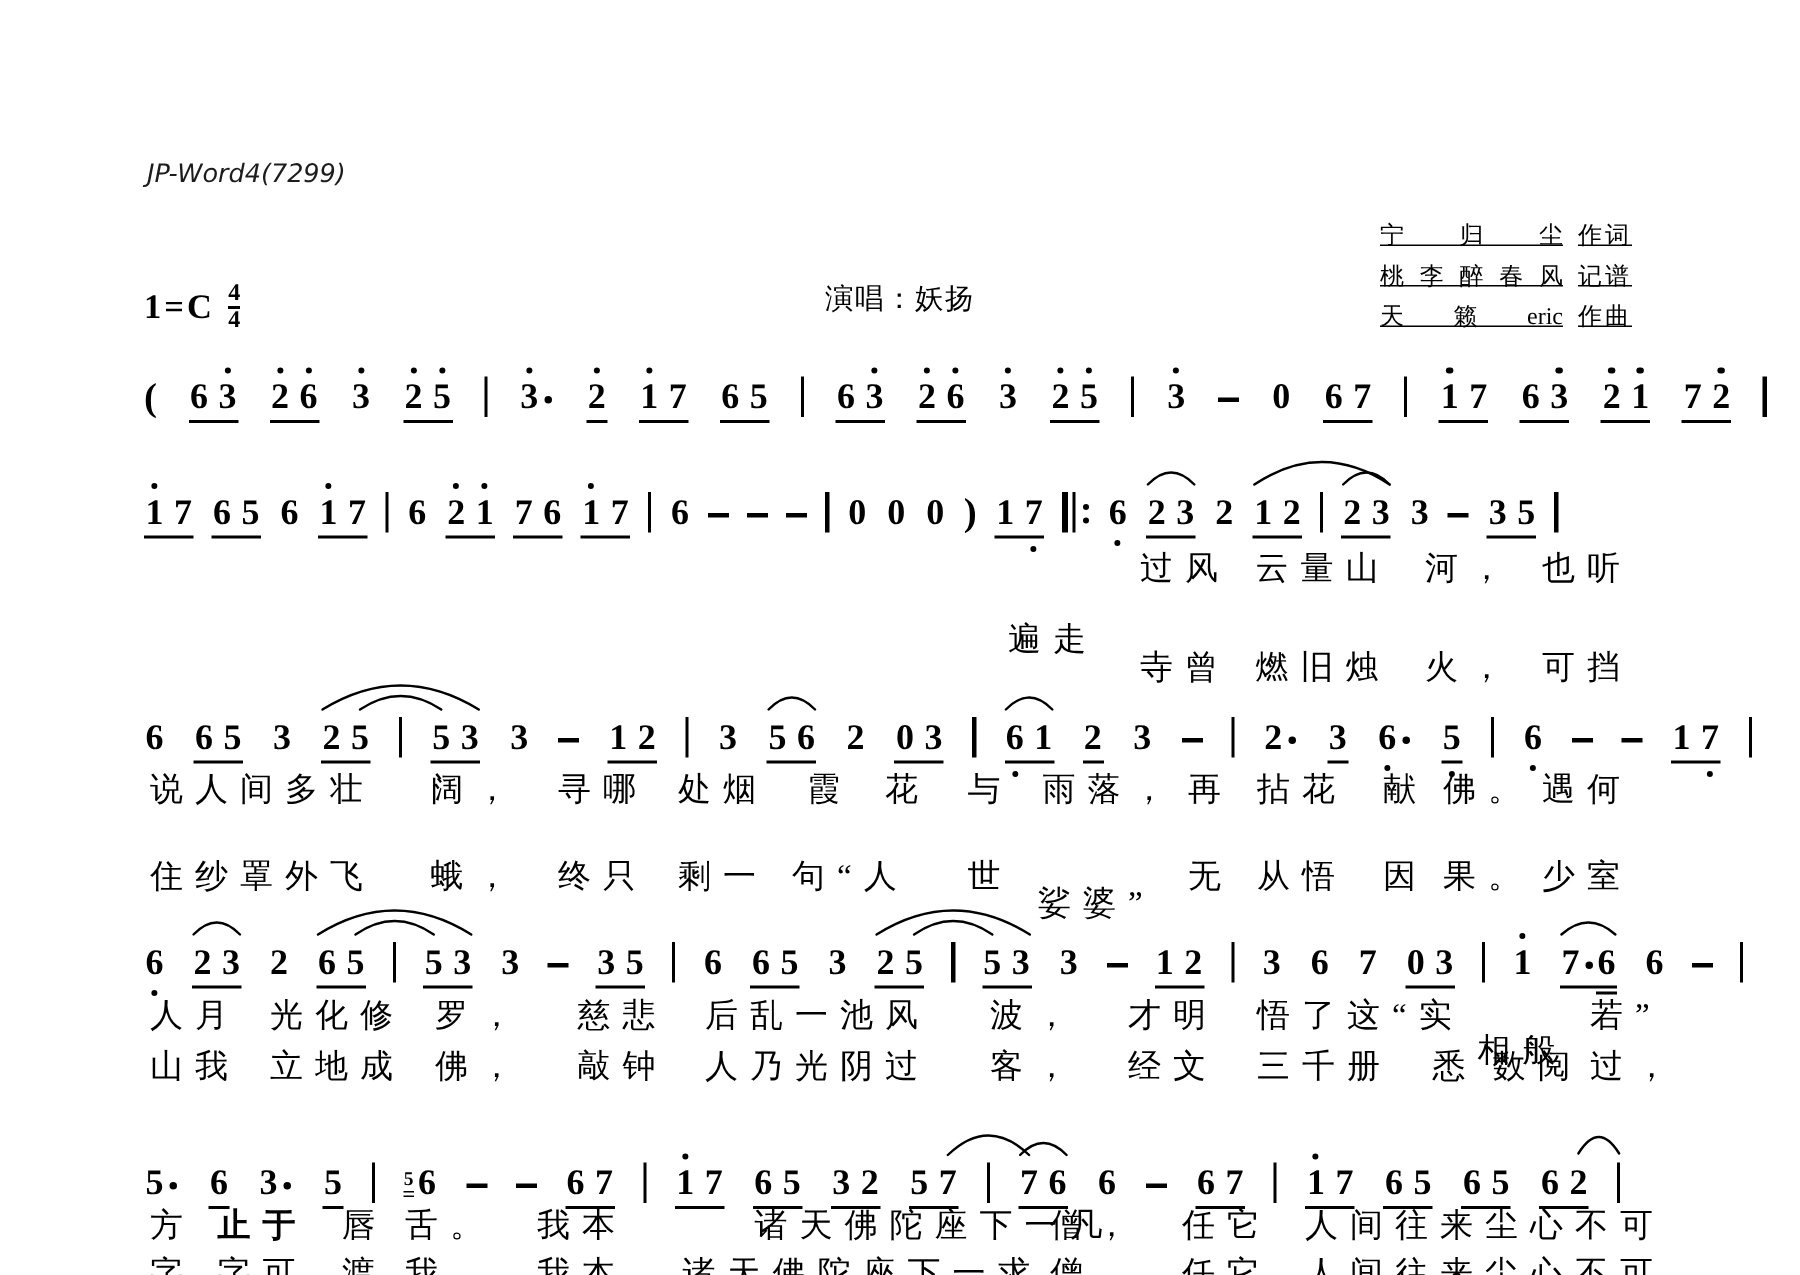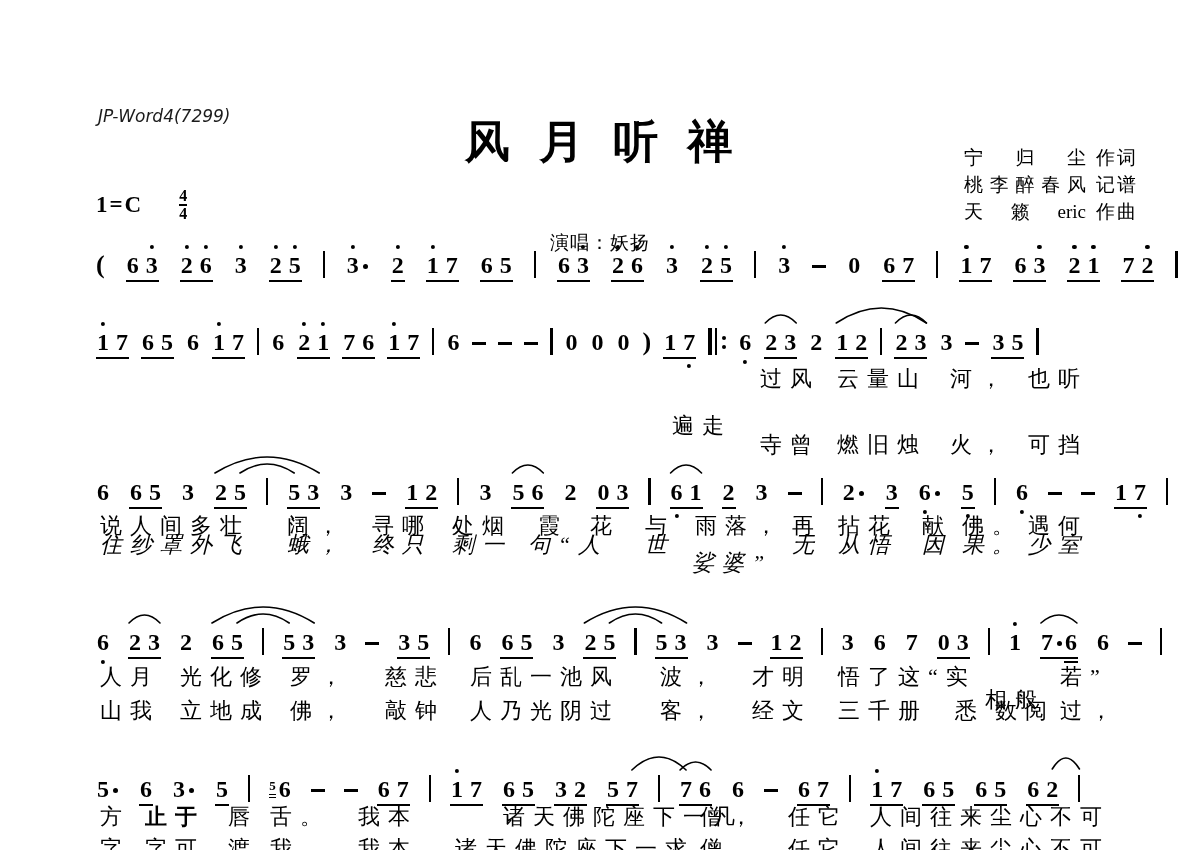--- a/index.html
+++ b/index.html
@@ -3,27 +3,27 @@
 <meta charset="utf-8">
 <style>
   html,body{margin:0;padding:0;background:#888;}
   .sheet{position:relative;width:1200px;height:850px;background:#ffffff;overflow:hidden;
          font-family:"Liberation Serif","DejaVu Serif",serif;color:#000;}
   
   .watermark{position:absolute;left:98px;top:106px;font-family:"DejaVu Sans","Liberation Sans",sans-serif;
              font-style:italic;font-size:17px;color:#1c1c1c;}
   .song-title{position:absolute;left:50%;top:112px;transform:translateX(-50%);
               font-size:45px;font-weight:bold;letter-spacing:3px;word-spacing:12px;white-space:nowrap;}
-  .singer{position:absolute;left:50%;top:186px;transform:translateX(-50%);font-size:19px;letter-spacing:1px;white-space:nowrap;margin-top:44px;}
+  .singer{position:absolute;left:50%;top:186px;transform:translateX(-50%);font-size:19px;letter-spacing:1px;white-space:nowrap;}
   .keyblock{position:absolute;left:96px;top:188px;display:flex;align-items:center;
-            font-weight:bold;font-size:23px;letter-spacing:2px;gap:27px;}
+            font-weight:bold;font-size:23px;letter-spacing:2px;}
   .ts{display:inline-flex;flex-direction:column;align-items:center;margin-left:9px;}
   .ts span{font-size:16px;font-weight:bold;line-height:1.02;letter-spacing:0;}
   .ts .den{border-top:2px solid #000;}
-  .credits{position:absolute;left:964px;top:144px;font-size:19px;line-height:27px;}
+  .credits{position:absolute;left:920px;top:144px;font-size:16px;line-height:27px;text-decoration:underline;}
   .credit-row{display:flex;white-space:nowrap;}
   .credit-name{display:inline-block;width:122px;text-align:justify;text-align-last:justify;}
   .credit-role{display:inline-block;margin-left:10px;letter-spacing:2px;}
   
   .nline{position:absolute;left:96px;display:flex;align-items:flex-end;height:28px;white-space:nowrap;}
   .grp{position:relative;display:inline-flex;align-items:flex-end;}
   .m21 .grp{margin-right:21px;} .m12 .grp{margin-right:12px;} .m19 .grp{margin-right:19px;} .m18 .grp{margin-right:18px;}
   .nt{position:relative;font-size:24px;font-weight:bold;line-height:26px;padding:0 1px;}
   .ng .nt + .nt{margin-left:5px;}
   .ul1::after{content:"";position:absolute;left:0;right:0;bottom:-4px;height:2.3px;background:#000;}
@@ -47,21 +47,20 @@
   .lyric-row{position:absolute;left:0;top:0;width:100%;height:26px;}
   .lyric-seg{position:absolute;font-size:22px;letter-spacing:8px;line-height:26px;white-space:nowrap;}
   
   .arcsvg{position:absolute;left:0;top:0;pointer-events:none;}
 </style>
 </head>
 <body>
 
 <div class="sheet">
   <div class="watermark">JP-Word4(7299)</div>
-  <div class="song-title">风 月 听 禅</div>
   <div class="singer">演唱：妖扬</div>
 
   <div class="keyblock">
     <span>1=C</span>
     <span class="ts">
       <span class="num">4</span>
       <span class="den">4</span>
     </span>
   </div>
 
@@ -517,21 +516,21 @@
         <span class="lyric-seg" style="left: 538px;">霞</span>
         <span class="lyric-seg" style="left: 590px;">花</span>
         <span class="lyric-seg" style="left: 645px;">与</span>
         <span class="lyric-seg" style="left: 695px;">雨落，</span>
         <span class="lyric-seg" style="left: 792px;">再</span>
         <span class="lyric-seg" style="left: 838px;">拈花</span>
         <span class="lyric-seg" style="left: 922px;">献</span>
         <span class="lyric-seg" style="left: 962px;">佛。</span>
         <span class="lyric-seg" style="left: 1028px;">遇何</span>
       </div>
-      <div class="lyric-row" style="top: 532px; font-style: italic;">
+      <div class="lyric-row" style="top: 571px;">
         <span class="lyric-seg" style="left: 100px;">住纱罩外飞</span>
         <span class="lyric-seg" style="left: 287px;">蛾，</span>
         <span class="lyric-seg" style="left: 372px;">终只</span>
         <span class="lyric-seg" style="left: 452px;">剩一</span>
         <span class="lyric-seg" style="left: 528px;">句“人</span>
         <span class="lyric-seg" style="left: 645px;">世</span>
         <span class="lyric-seg" style="left: 692px; margin-top: 18px;">娑婆”</span>
         <span class="lyric-seg" style="left: 792px;">无</span>
         <span class="lyric-seg" style="left: 838px;">从悟</span>
         <span class="lyric-seg" style="left: 922px;">因</span>

